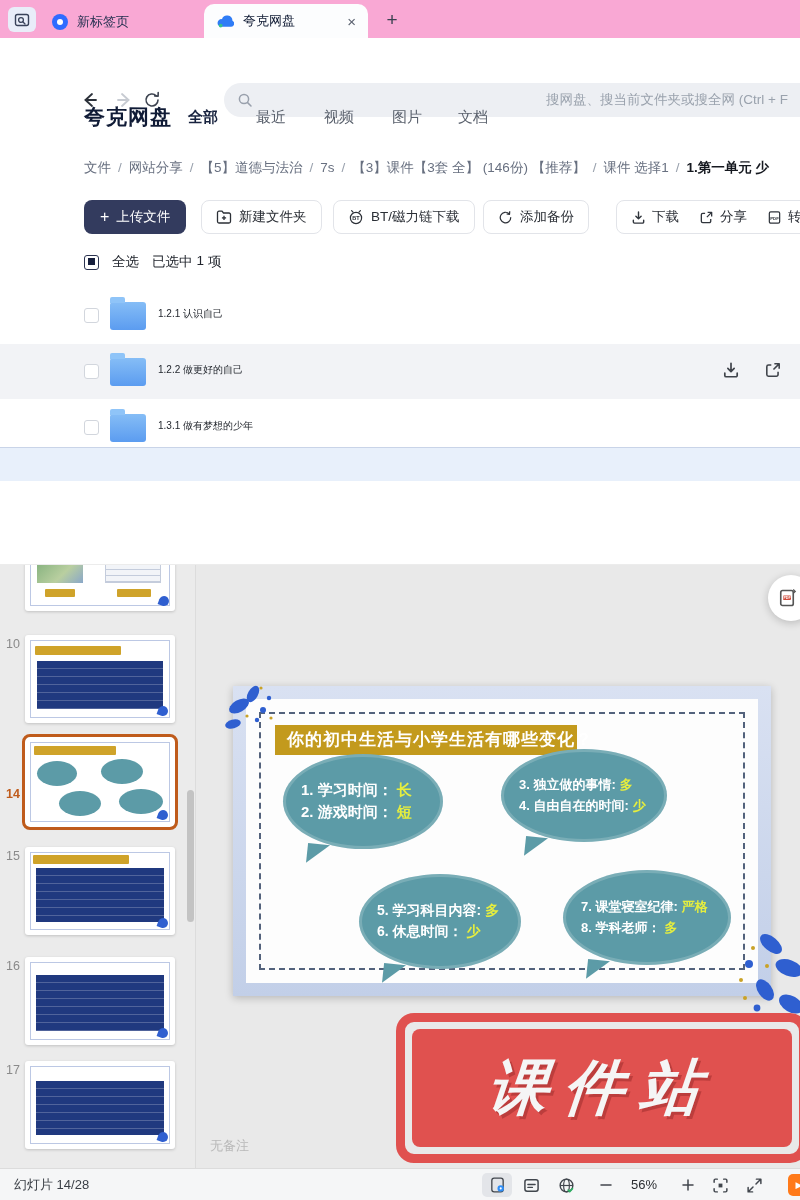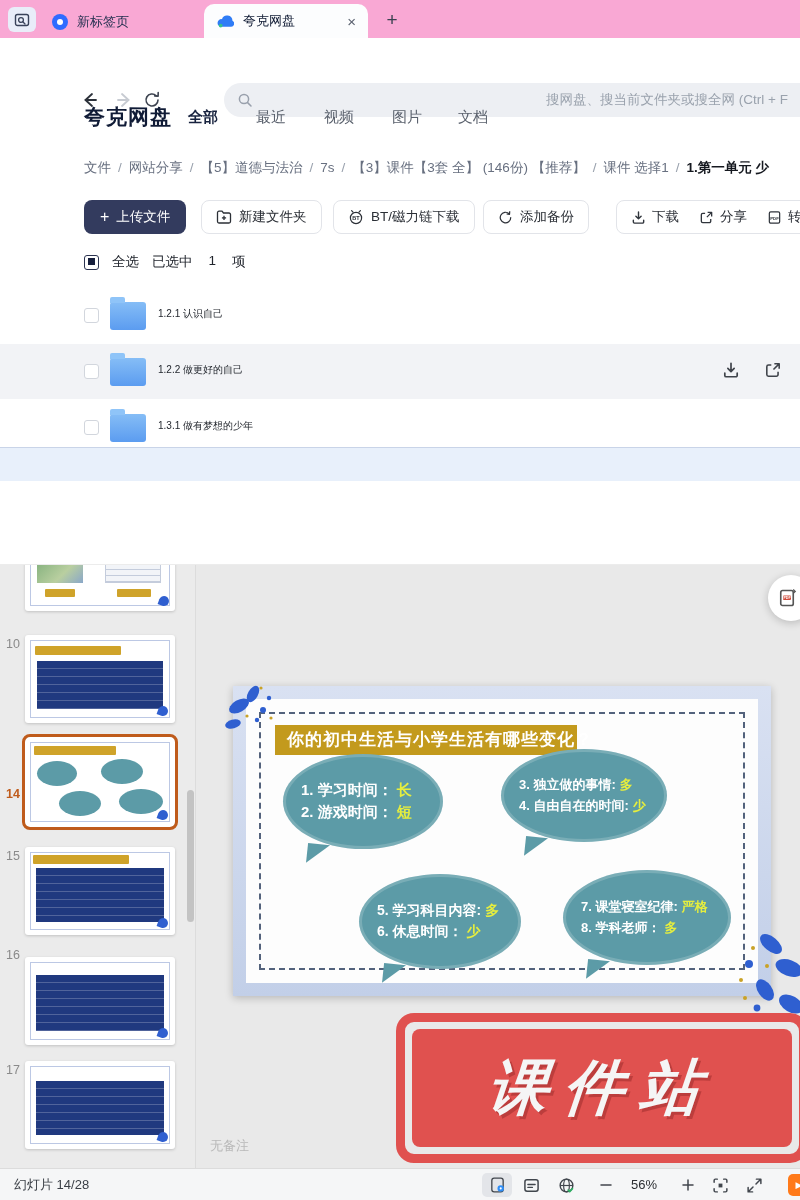--- a/index.html
+++ b/index.html
@@ -222,21 +222,21 @@
           <rect x="2.5" y="2" width="11" height="12" rx="1.5" fill="none" stroke="#30353c" stroke-width="1.3"></rect>
           <text x="8" y="10.5" font-size="4.6" text-anchor="middle" fill="#30353c" font-weight="bold">PDF</text>
         </svg>
       <span>转为</span>
     </span>
   </div>
 
   <div class="selbar">
     <span class="cb-ind"></span>
     <span>全选</span>
-    <span style="display:flex;gap:16px;">
+    <span style="display:flex;gap:4px;">
       <span>已选中</span>
         <span>1</span>
         <span>项</span>
     </span>
   </div>
 
   <div class="frow" style="top:288px;">
     <span class="cb"></span>
     <span class="folder"></span>
     <span class="fname">1.2.1 认识自己</span>
@@ -414,21 +414,21 @@
       </div>
 
       <div class="thumb-num" style="top:284px;">15</div>
       <div class="thumb" style="top:282px; height:88px;">
         <div class="inner"></div>
         <div class="goldbar" style="left:8px; top:8px; width:96px; height:9px;"></div>
         <div class="navybox" style="left:11px; top:21px; width:128px; height:54px;"></div>
         <div class="deco-dot" style="right:7px; bottom:7px;"></div>
       </div>
 
-      <div class="thumb-num" style="top:383px;">16</div>
+      <div class="thumb-num" style="top:394px;">16</div>
       <div class="thumb" style="top:392px; height:88px;">
         <div class="inner"></div>
         <div class="navybox" style="left:11px; top:18px; width:128px; height:56px;"></div>
         <div class="deco-dot" style="right:7px; bottom:7px;"></div>
       </div>
 
       <div class="thumb-num" style="top:498px;">17</div>
       <div class="thumb" style="top:496px; height:88px;">
         <div class="inner"></div>
         <div class="navybox" style="left:11px; top:20px; width:128px; height:54px;"></div>

